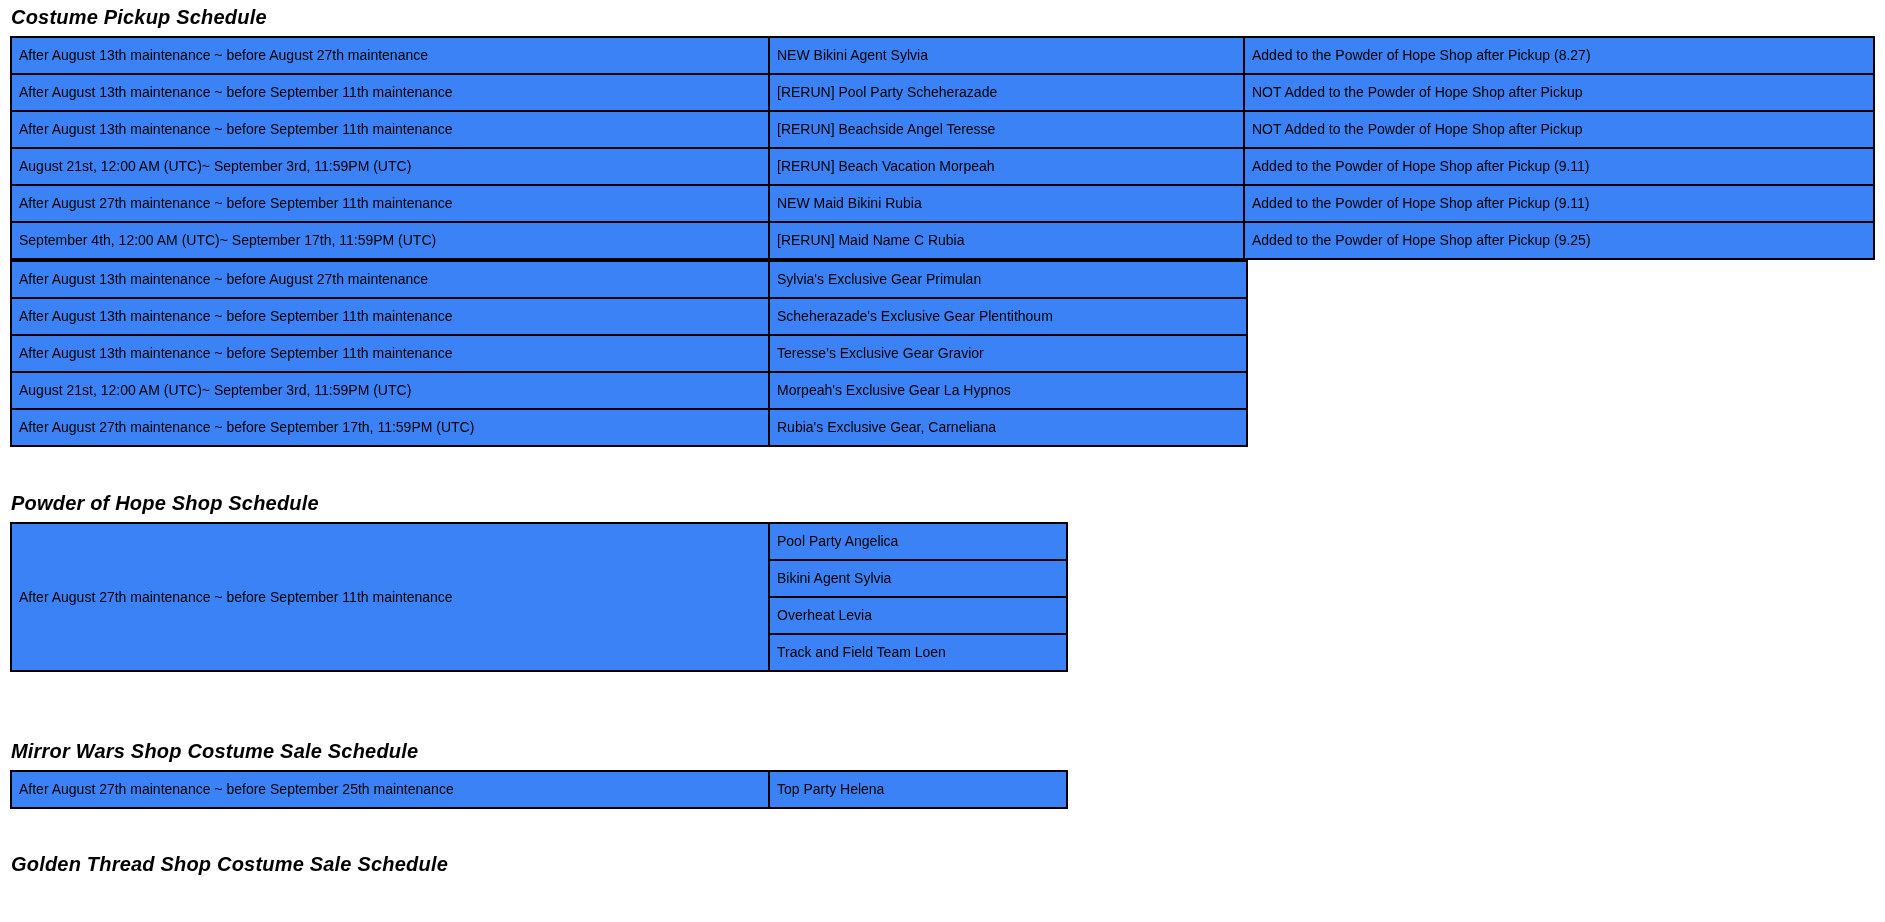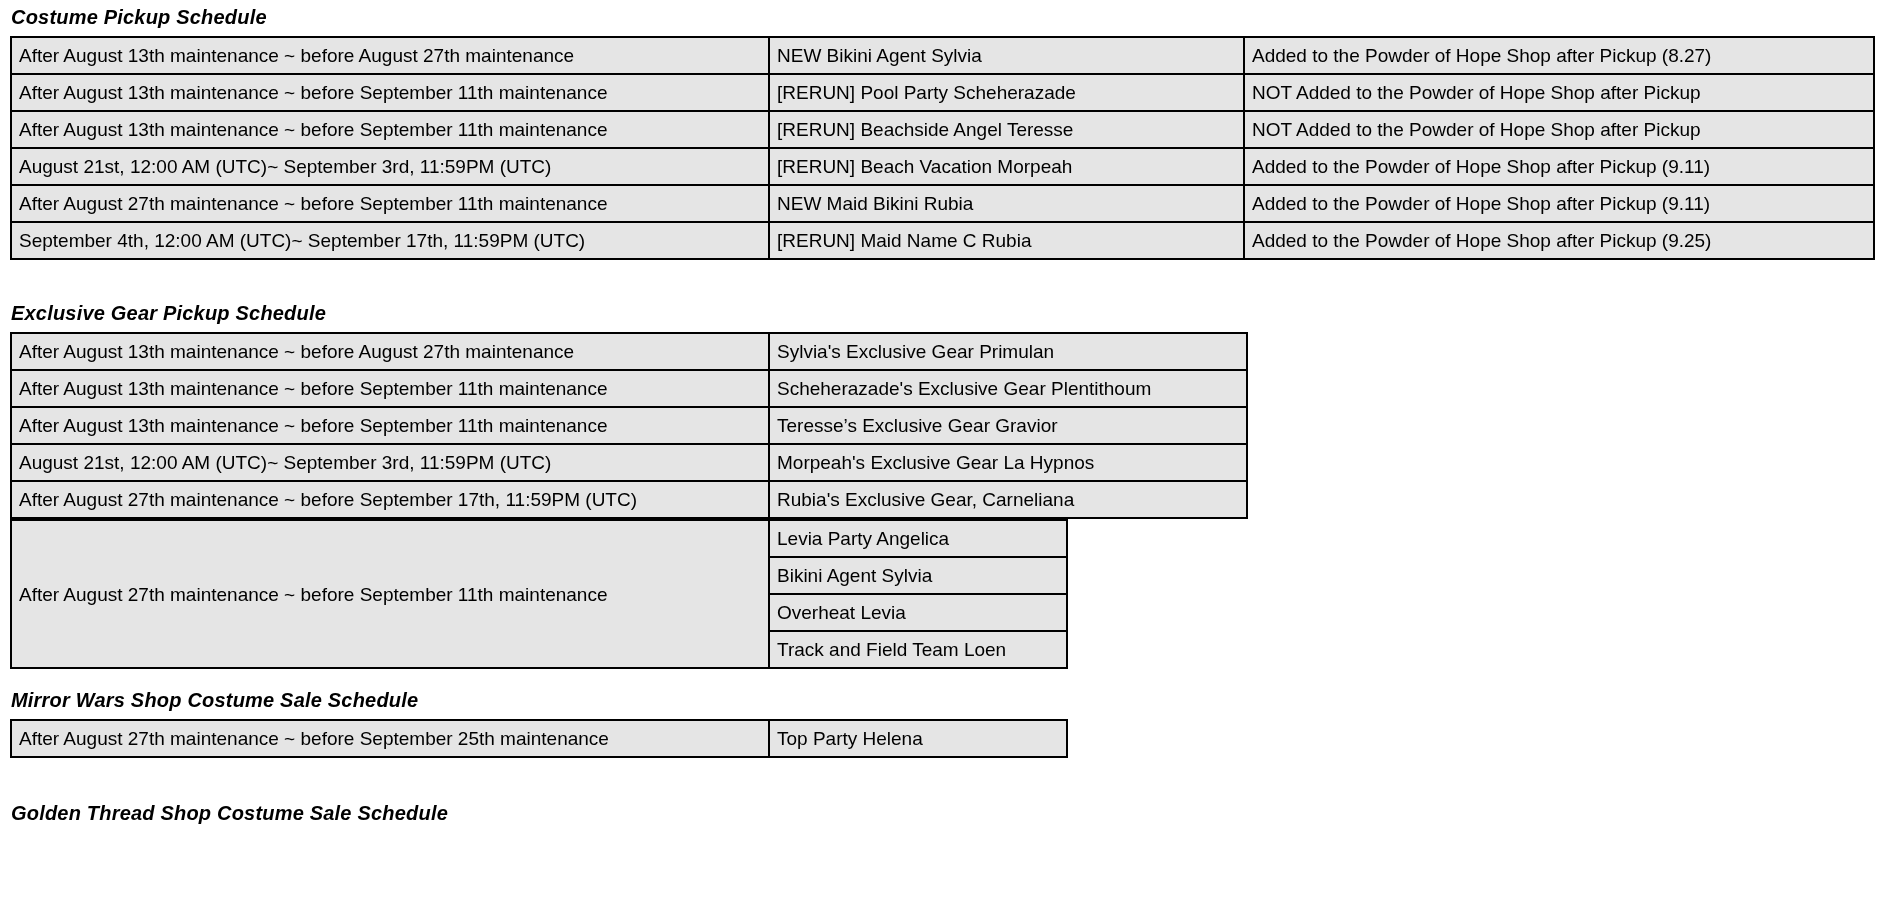--- a/index.html
+++ b/index.html
@@ -21,36 +21,36 @@
   }
   .section-title {
     font-size: 20px;
     font-weight: 700;
     letter-spacing: 0.2px;
     margin: 0 0 7px 1px;
     font-style: italic;
   }
   .gap-a { margin-top: 42px; }
   .gap-b { margin-top: 45px; }
-  .gap-c { margin-top: 20px; }
+  .gap-c { margin-top: 68px; }
   .gap-d { margin-top: 44px; }
   table.sched {
     border-collapse: collapse;
     table-layout: fixed;
   }
   table.sched td {
     border: 2px solid #000000;
-    font-size: 19px;
+    font-size: 14px;
     line-height: 23px;
     height: 31px;
     padding: 2px 16px 2px 7px;
     vertical-align: middle;
     white-space: nowrap;
     overflow: hidden;
-    background: #e5e5e5;
+    background: #3b82f6;
   }
   table.sched b {
     font-weight: 400;
   }
 </style>
 </head>
 <body>
 
 <div class="page">
   <div class="content">
@@ -89,21 +89,20 @@
             <td>Added to the Powder of Hope Shop after Pickup (9.11)</td>
           </tr>
           <tr>
             <td>September 4th, 12:00 AM (UTC)~ September 17th, 11:59PM (UTC)</td>
             <td>[RERUN] Maid Name C Rubia</td>
             <td>Added to the Powder of Hope Shop after Pickup (9.25)</td>
           </tr>
         </tbody>
     </table>
 
-    <div class="section-title gap-a">Exclusive Gear Pickup Schedule</div>
     <table class="sched">
       <colgroup>
         <col style="width:758px">
         <col style="width:478px">
       </colgroup>
       <tbody>
           <tr>
             <td>After August 13th maintenance ~ before August 27th maintenance</td>
             <td>Sylvia's Exclusive Gear Primulan</td>
           </tr>
@@ -119,29 +118,30 @@
             <td>August 21st, 12:00 AM (UTC)~ September 3rd, 11:59PM (UTC)</td>
             <td>Morpeah's Exclusive Gear La Hypnos</td>
           </tr>
           <tr>
             <td>After August 27th maintenance ~ before September 17th, 11:59PM (UTC)</td>
             <td>Rubia's Exclusive Gear, Carneliana</td>
           </tr>
         </tbody>
     </table>
 
+    <div class="section-title gap-b">Powder of Hope Shop Schedule</div>
     <table class="sched">
       <colgroup>
         <col style="width:758px">
         <col style="width:298px">
       </colgroup>
       <tbody>
           <tr>
             <td rowspan="4">After August 27th maintenance ~ before September 11th maintenance</td>
-            <td>Levia Party Angelica</td>
+            <td>Pool Party Angelica</td>
           </tr>
           <tr>
             <td>Bikini Agent Sylvia</td>
           </tr>
           <tr>
             <td>Overheat Levia</td>
           </tr>
           <tr>
             <td>Track and Field Team Loen</td>
           </tr>

